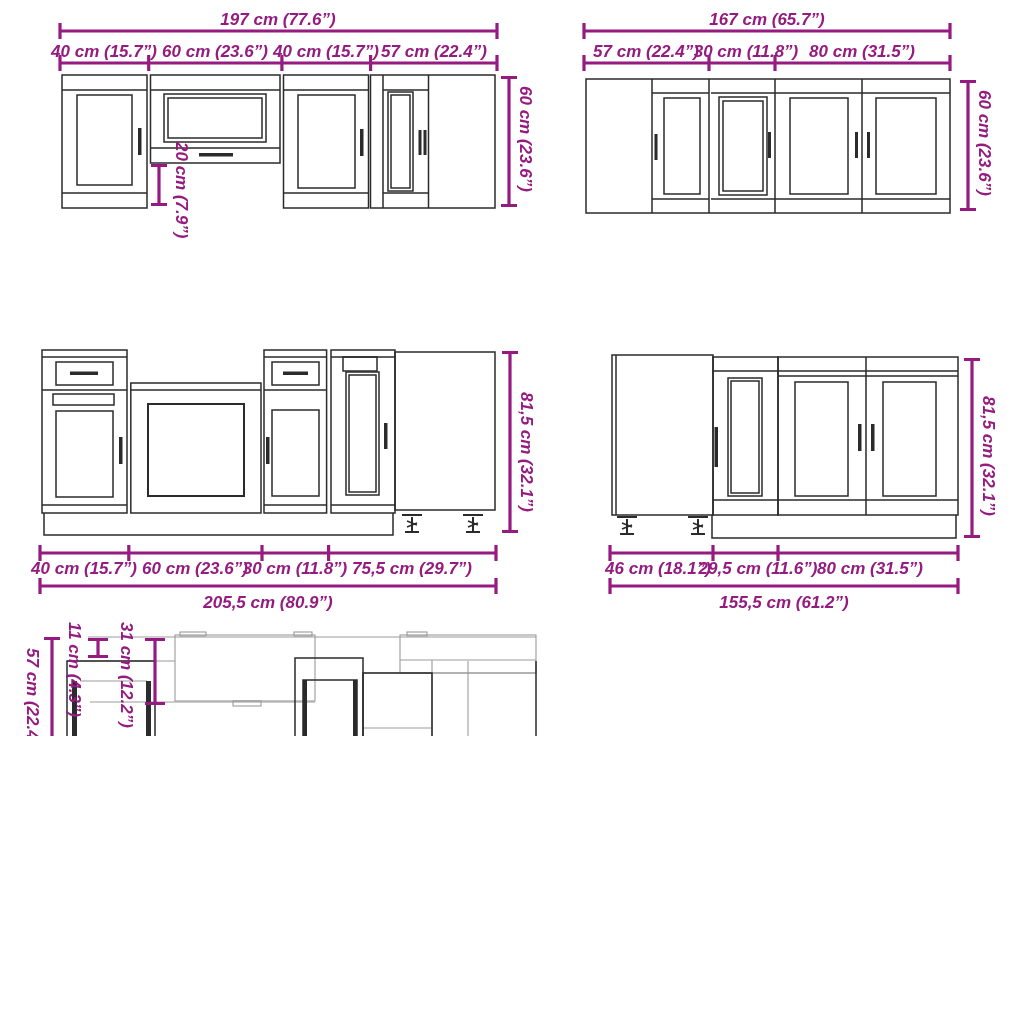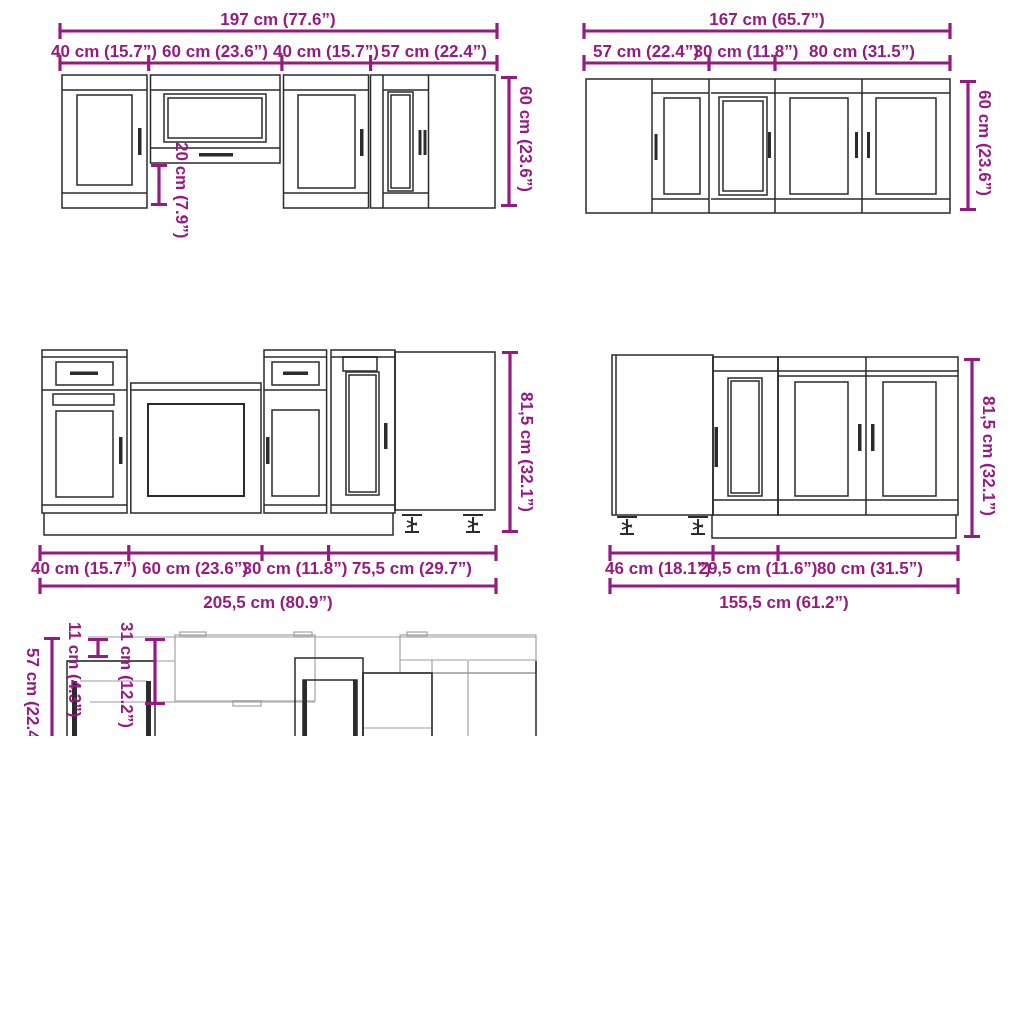--- a/index.html
+++ b/index.html
@@ -1,16 +1,16 @@
 <!DOCTYPE html>
 <html><head>
 <meta charset="utf-8">
 <style>
   html,body{margin:0;padding:0;background:#ffffff;}
-  .stage{width:1024px;height:736px;position:relative;background:#fff;overflow:hidden;}
+  .stage{width:1024px;height:736px;position:relative;background:#fff;overflow:hidden;font-style:italic;}
   svg{display:block;}
   text.dim{
     font-family:"Liberation Sans", sans-serif;
     font-weight:700;
     font-size:17px;
     fill:#951b81;
   }
   .dimline{stroke:#951b81;stroke-width:2.8;fill:none;}
   .dimtick{stroke:#951b81;stroke-width:3.2;fill:none;}
   .dimbar{stroke:#951b81;stroke-width:3.2;fill:none;}

